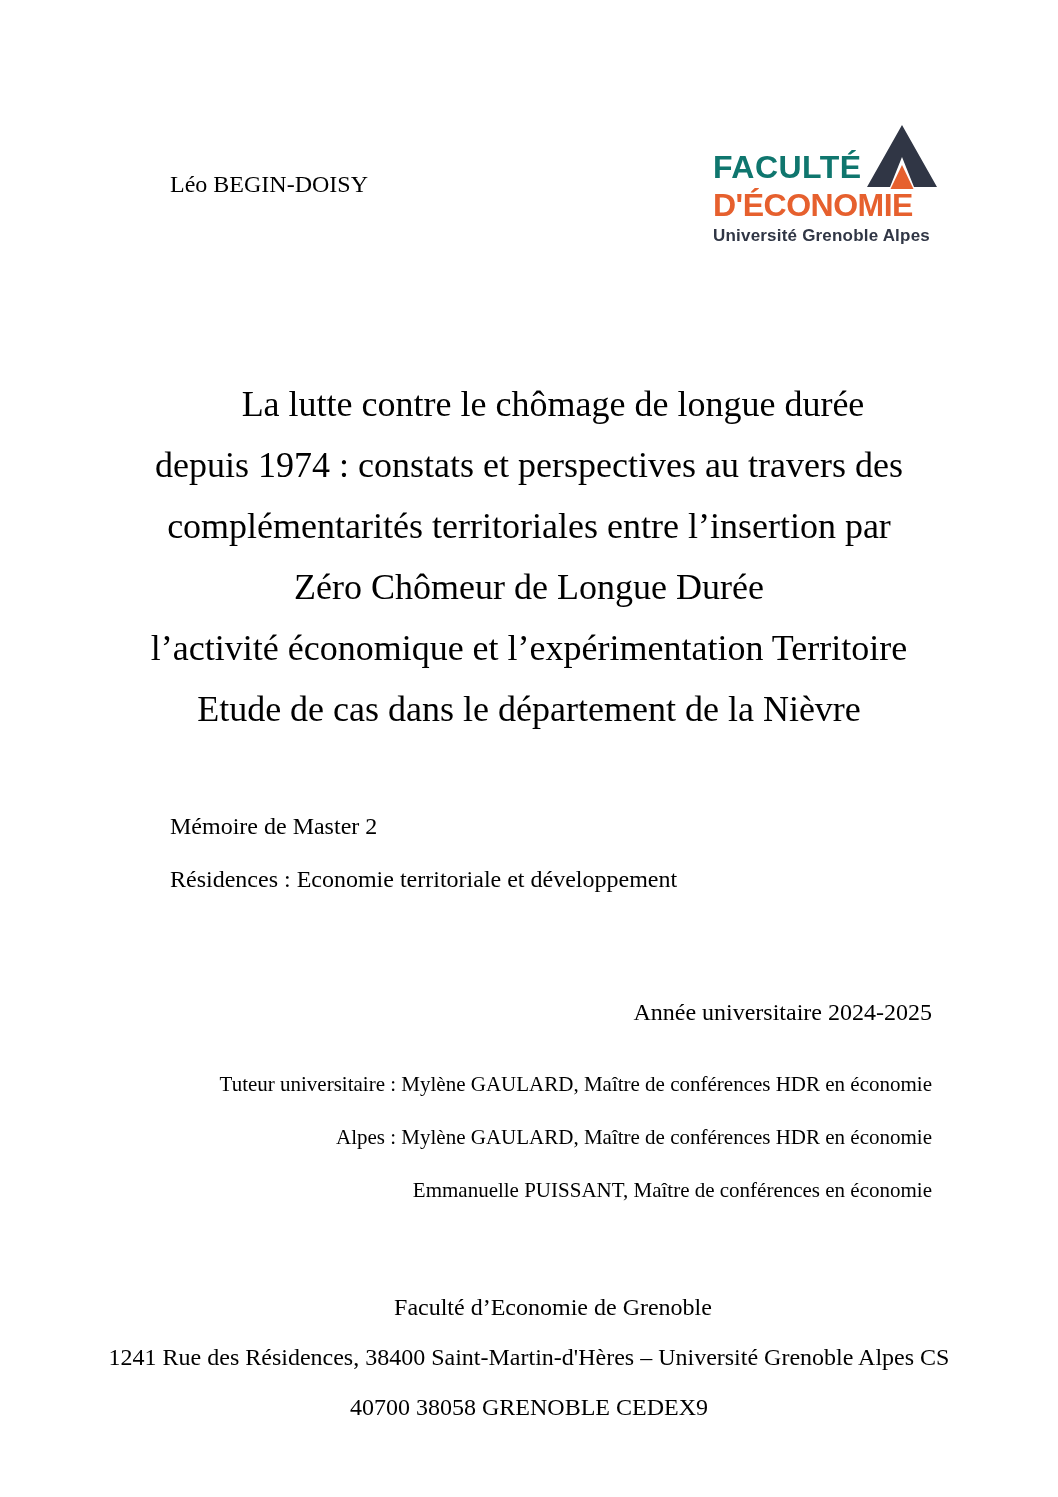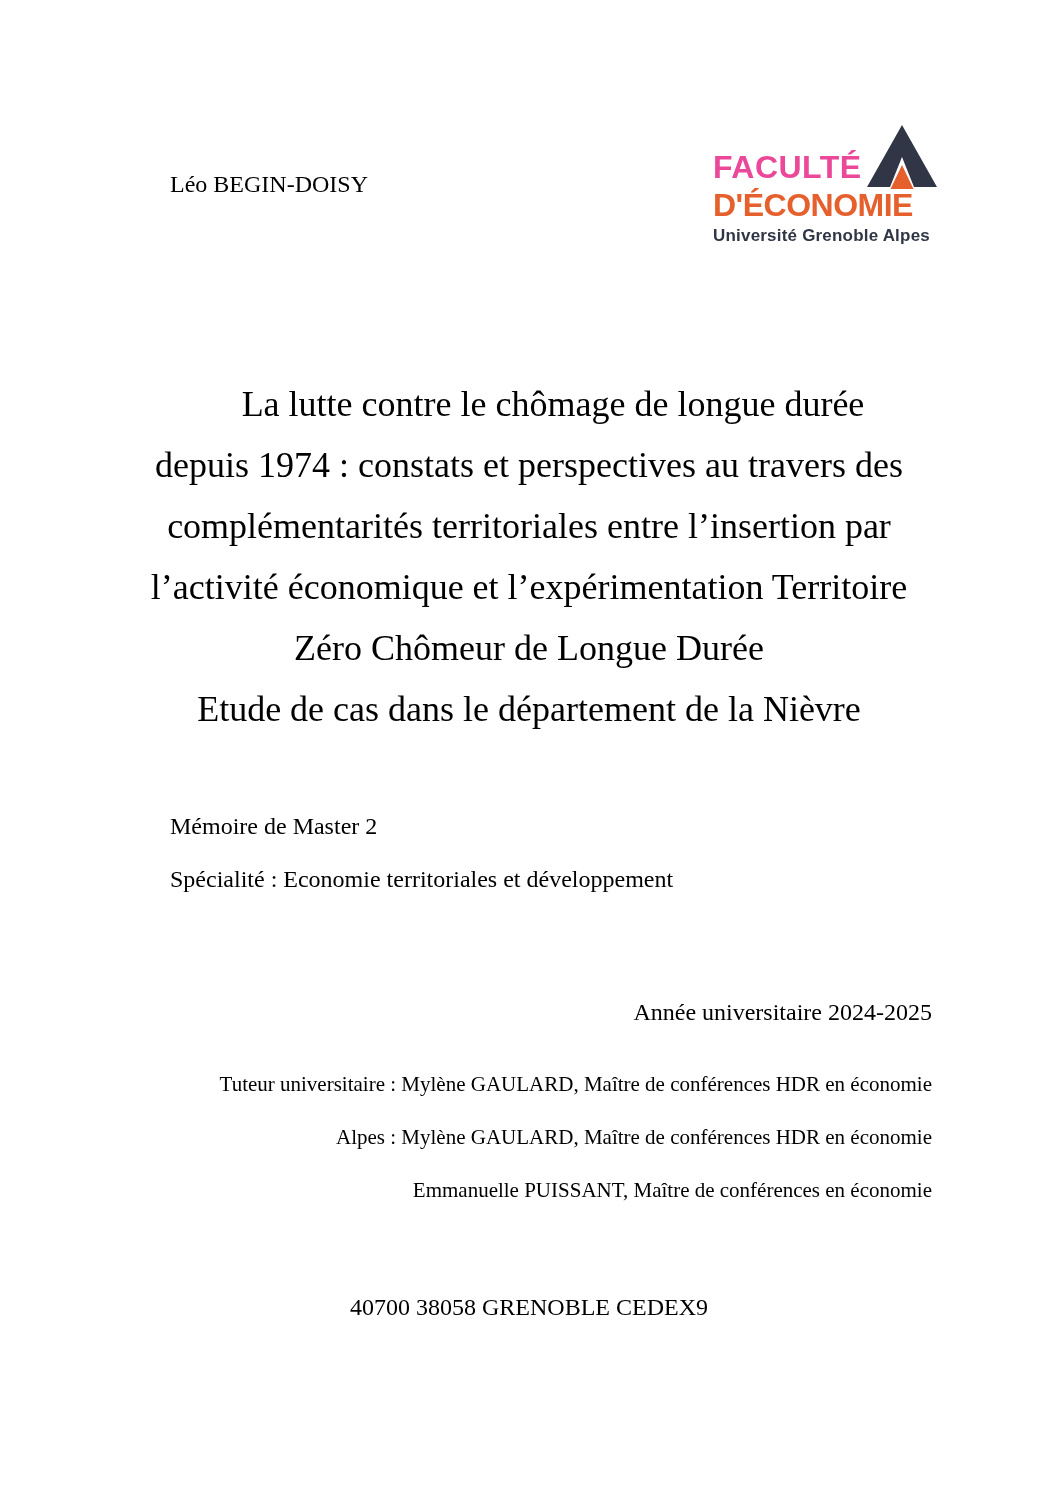--- a/index.html
+++ b/index.html
@@ -30,21 +30,21 @@
     left: 713px;
     top: 125px;
     width: 226px;
     height: 128px;
     font-family: "Liberation Sans", "DejaVu Sans", sans-serif;
     font-weight: bold;
   }
   .logo-line1 {
     position: absolute; top: 26px; left: 0;
     font-size: 32px; line-height: 1; letter-spacing: 0.5px;
-    color: #ec4899; white-space: nowrap;
+    color: #0f766e; white-space: nowrap;
   }
   .logo-line2 {
     position: absolute; top: 64px; left: 0;
     font-size: 32px; line-height: 1; letter-spacing: -0.5px;
     color: #E6602E; white-space: nowrap;
   }
   .logo-subtitle {
     position: absolute; top: 102px; left: 0;
     font-size: 17px; line-height: 1; letter-spacing: 0.2px;
     color: #303645; white-space: nowrap;
@@ -128,34 +128,36 @@
     <svg class="logo-icon" viewBox="0 0 74 64" xmlns="http://www.w3.org/2000/svg">
       <polygon points="37,0 72,62 49,62 37,32 25,62 2,62" fill="#303645"></polygon>
       <polygon points="37,40 48.5,64 25.5,64" fill="#E6602E"></polygon>
     </svg>
   </div>
 
   <div class="title-block">
     <div class="title-line indent-first">La lutte contre le chômage de longue durée</div>
     <div class="title-line">depuis 1974 : constats et perspectives au travers des</div>
     <div class="title-line">complémentarités territoriales entre l’insertion par</div>
+    <div class="title-line">Zéro Chômeur de Longue Durée</div>
     <div class="title-line">l’activité économique et l’expérimentation Territoire</div>
-    <div class="title-line">Zéro Chômeur de Longue Durée</div>
     <div class="title-line">Etude de cas dans le département de la Nièvre</div>
   </div>
 
   <div class="memoire">Mémoire de Master 2</div>
 
-  <div class="specialite">Spécialité : Economie territoriales et développement</div>
+  <div class="specialite">Résidences : Economie territoriale et développement</div>
 
   <div class="annee">Année universitaire 2024-2025</div>
 
   <div class="committee">
     <div>Tuteur universitaire : Mylène GAULARD, Maître de conférences HDR en économie</div>
     <div>Alpes : Mylène GAULARD, Maître de conférences HDR en économie</div>
     <div>Emmanuelle PUISSANT, Maître de conférences en économie</div>
   </div>
 
   <div class="footer-block">
+    <div class="indent-first">Faculté d’Economie de Grenoble</div>
+    <div>1241 Rue des Résidences, 38400 Saint-Martin-d'Hères – Université Grenoble Alpes CS</div>
     <div>40700 38058 GRENOBLE CEDEX9</div>
   </div>
 
 </div>
 
 </body></html>

